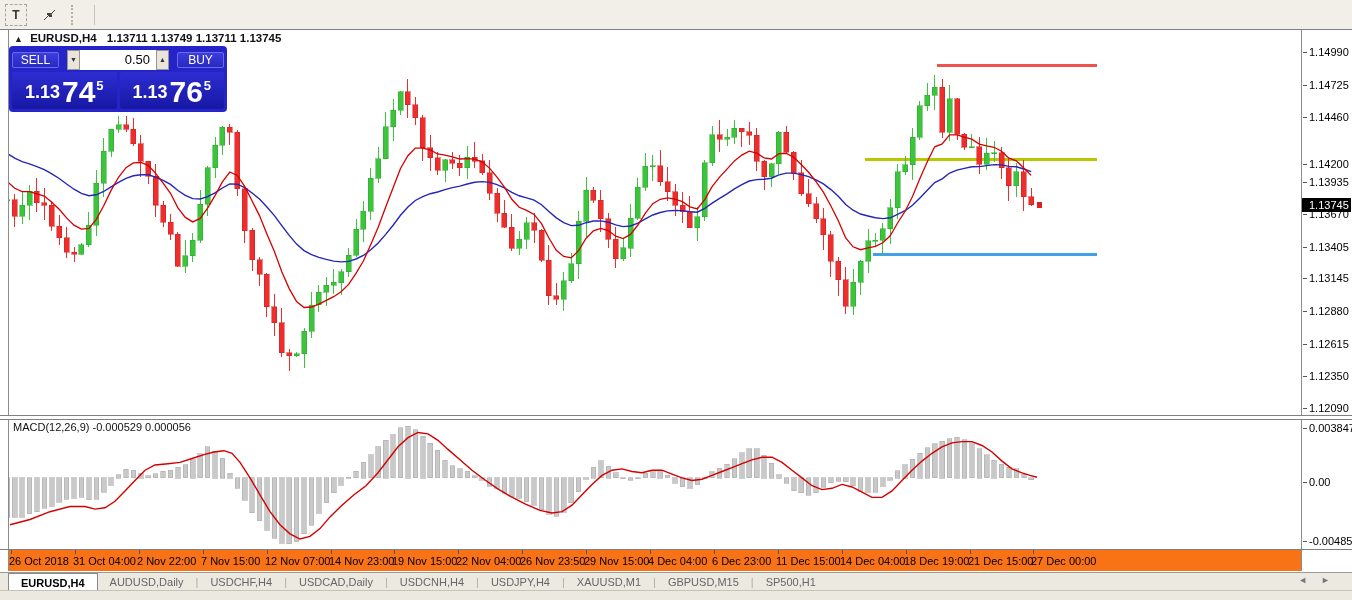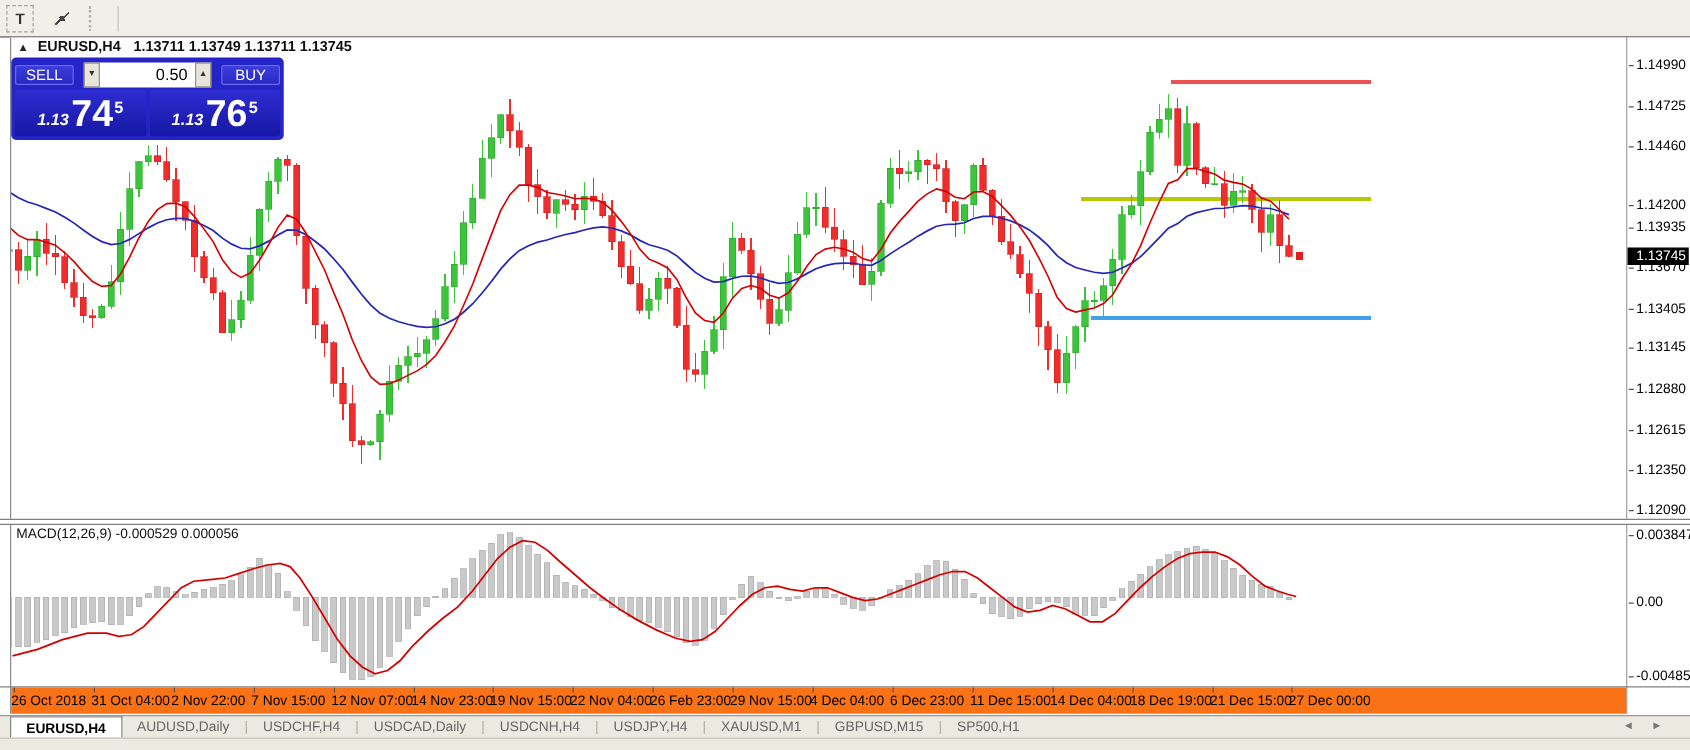--- a/index.html
+++ b/index.html
@@ -46,21 +46,21 @@
   .trow1{display:flex;align-items:center;height:21px;}
   .btn-sb{width:47px;height:16px;background:linear-gradient(#3d3de0,#2828c0);color:#fff;font-size:12px;
           display:flex;align-items:center;justify-content:center;border:1px solid #6a6af0;border-radius:2px;box-sizing:border-box;}
   .spin{width:13px;height:20px;background:#e9e5da;border:1px solid #9a968a;display:flex;align-items:center;
         justify-content:center;font-size:7px;color:#333;box-sizing:border-box;}
   .vol{width:76px;height:20px;background:#fff;border:none;font-size:13px;text-align:right;
        padding:0 6px;box-sizing:border-box;color:#000;font-family:"Liberation Sans",sans-serif;}
   .trow2{display:flex;height:37px;margin-top:2px;gap:3px;}
   .quote{flex:1;background:linear-gradient(#2d2dd2,#1717a4);color:#fff;display:flex;align-items:flex-end;
          justify-content:center;padding-bottom:2px;border-radius:2px;}
-  .q-small{font-size:13px;font-weight:700;margin:0 2px 4px 0;font-style:italic;}
+  .q-small{font-size:18px;font-weight:700;margin:0 2px 4px 0;}
   .q-big{font-size:30px;font-weight:700;line-height:30px;}
   .q-sup{font-size:13px;font-weight:700;margin:0 0 14px 1px;}
   .gap8{width:8px;}
   
   .tabbar{position:absolute;left:0;top:572px;width:1352px;height:18px;background:#ece9e0;
           border-top:1px solid #9a9a9a;display:flex;align-items:stretch;font-size:11px;}
   .tab{display:flex;align-items:center;padding:0 12px;color:#666;white-space:nowrap;}
   .tab.active{background:#ffffff;border:1px solid #8a8a8a;border-bottom:none;color:#000;font-weight:700;margin-left:8px;}
   .tabsep{color:#b0aca0;display:flex;align-items:center;}
   .tab-scroll{position:absolute;right:8px;top:575px;font-size:9px;color:#777;letter-spacing:14px;}
@@ -571,21 +571,21 @@
 
   <div class="date-strip" id="dateStrip">
       <div class="dlabel" style="left: 0px;">26 Oct 2018</div>
       <div class="dlabel" style="left: 64px;">31 Oct 04:00</div>
       <div class="dlabel" style="left: 128px; text-align: right;">2 Nov 22:00</div>
       <div class="dlabel" style="left: 192px;">7 Nov 15:00</div>
       <div class="dlabel" style="left: 256px;">12 Nov 07:00</div>
       <div class="dlabel" style="left: 320px;">14 Nov 23:00</div>
       <div class="dlabel" style="left: 383px;">19 Nov 15:00</div>
       <div class="dlabel" style="left: 447px;">22 Nov 04:00</div>
-      <div class="dlabel" style="left: 511px;">26 Feb 23:00</div>
+      <div class="dlabel" style="left: 511px;">26 Nov 23:50</div>
       <div class="dlabel" style="left: 575px; text-align: center;">29 Nov 15:00</div>
       <div class="dlabel" style="left: 639px;">4 Dec 04:00</div>
       <div class="dlabel" style="left: 703px;">6 Dec 23:00</div>
       <div class="dlabel" style="left: 767px;">11 Dec 15:00</div>
       <div class="dlabel" style="left: 831px;">14 Dec 04:00</div>
       <div class="dlabel" style="left: 895px;">18 Dec 19:00</div>
       <div class="dlabel" style="left: 959px;">21 Dec 15:00</div>
       <div class="dlabel" style="left: 1022px;">27 Dec 00:00</div>
     </div>
 

